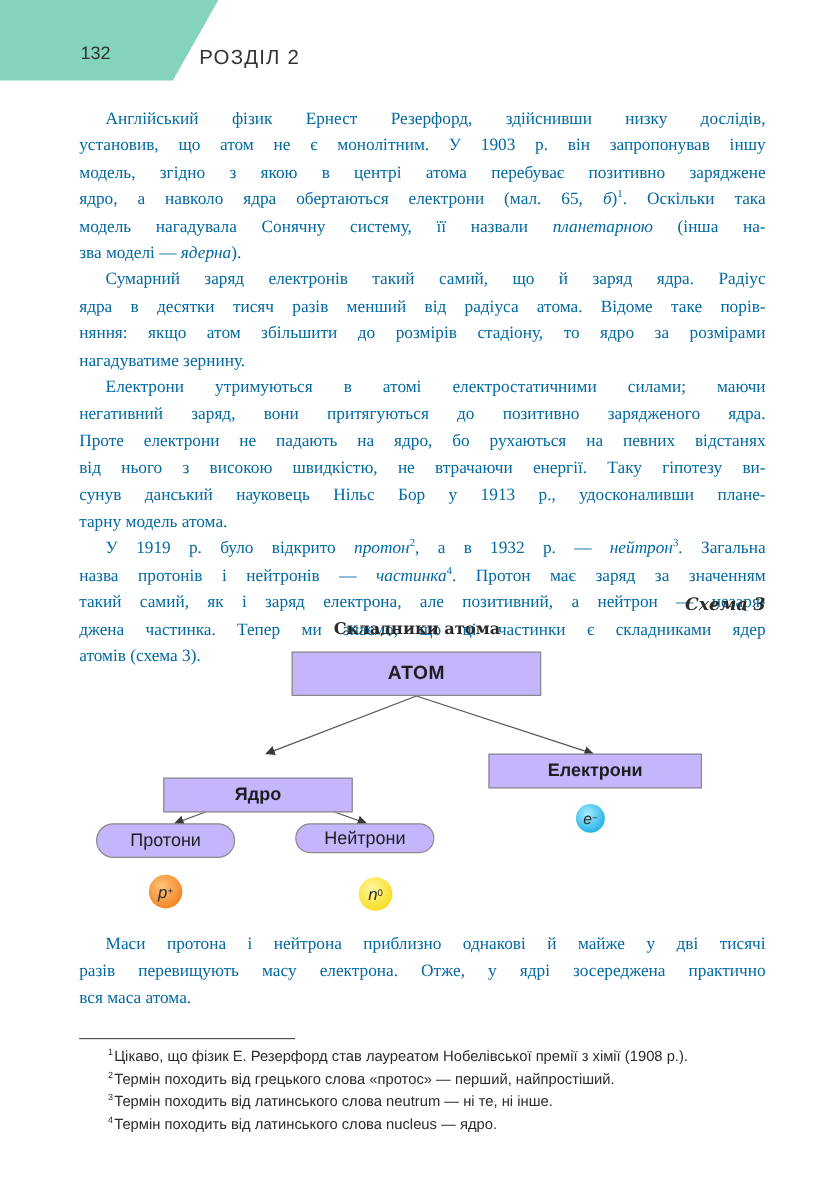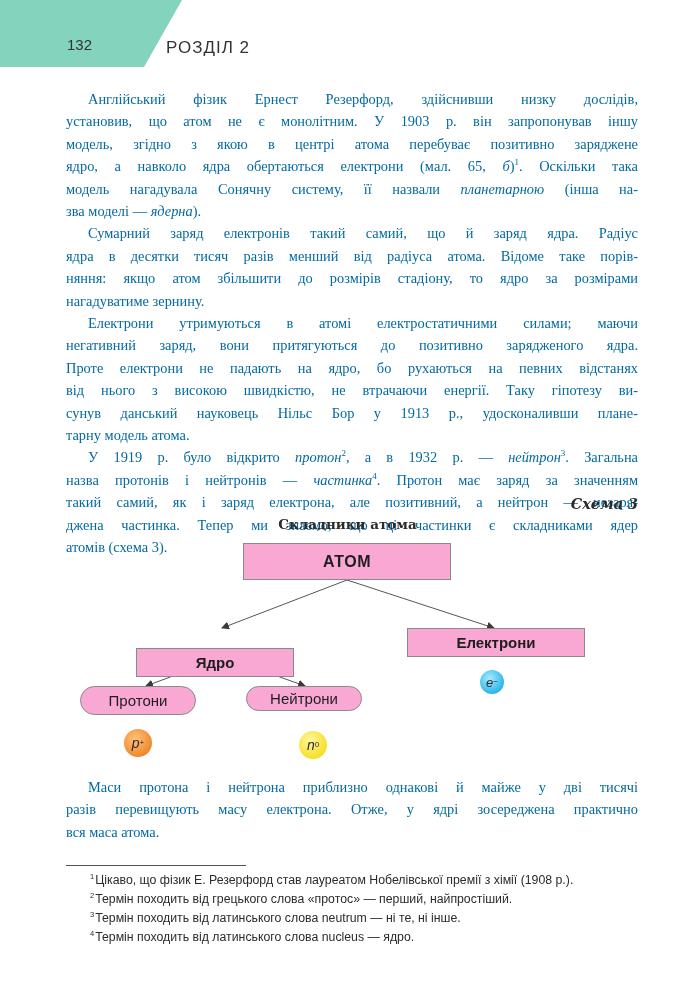--- a/index.html
+++ b/index.html
@@ -13,21 +13,21 @@
   .body-text .line { display: block; text-align: justify; text-align-last: justify; white-space: nowrap; }
   .body-text .line.last { text-align-last: left; }
   .body-text .ind { padding-left: 22px; }
   sup { font-size: 9px; line-height: 0; }
   i { font-style: italic; }
 
   .scheme-label { position: absolute; right: 57px; top: 495px; font-family: "DejaVu Serif", serif; font-style: italic; font-size: 14.4px; color: #2b2b2b; font-weight: bold; }
   .scheme-title { position: absolute; left: 0; width: 695px; top: 516px; text-align: center; font-family: "DejaVu Serif", serif; font-weight: bold; font-size: 13.5px; color: #2b2b2b; }
 
   .diagram { position: absolute; left: 0; top: 0; width: 695px; height: 983px; pointer-events: none; }
-  .box { position: absolute; background: #f9a8d4; border: 1.5px solid #8a8a8a; box-sizing: border-box; display: flex; align-items: center; justify-content: center; font-family: "Liberation Sans", sans-serif; font-size: 15px; color: #1e1e1e; }
+  .box { position: absolute; background: #c4b5fd; border: 1.5px solid #8a8a8a; box-sizing: border-box; display: flex; align-items: center; justify-content: center; font-family: "Liberation Sans", sans-serif; font-size: 15px; color: #1e1e1e; }
   .box.bold { font-weight: bold; }
   .box.atom { left: 243px; top: 543px; width: 208px; height: 37px; font-size: 16px; letter-spacing: 0.5px; }
   .box.nucleus { left: 136px; top: 628px; width: 158px; height: 29px; margin-top: 20px; }
   .box.electrons { left: 407px; top: 628px; width: 178px; height: 29px; }
   .box.pill { border-radius: 16px; font-weight: normal; }
   .box.protons { left: 80px; top: 686px; width: 116px; height: 29px; }
   .box.neutrons { left: 246px; top: 686px; width: 116px; height: 25px; }
 
   .particle { position: absolute; width: 28px; height: 28px; border-radius: 50%; display: flex; align-items: center; justify-content: center; font-family: "Liberation Sans", sans-serif; font-style: italic; font-size: 14px; color: #2a2a2a; }
   .particle sup { font-style: normal; font-size: 8px; }

